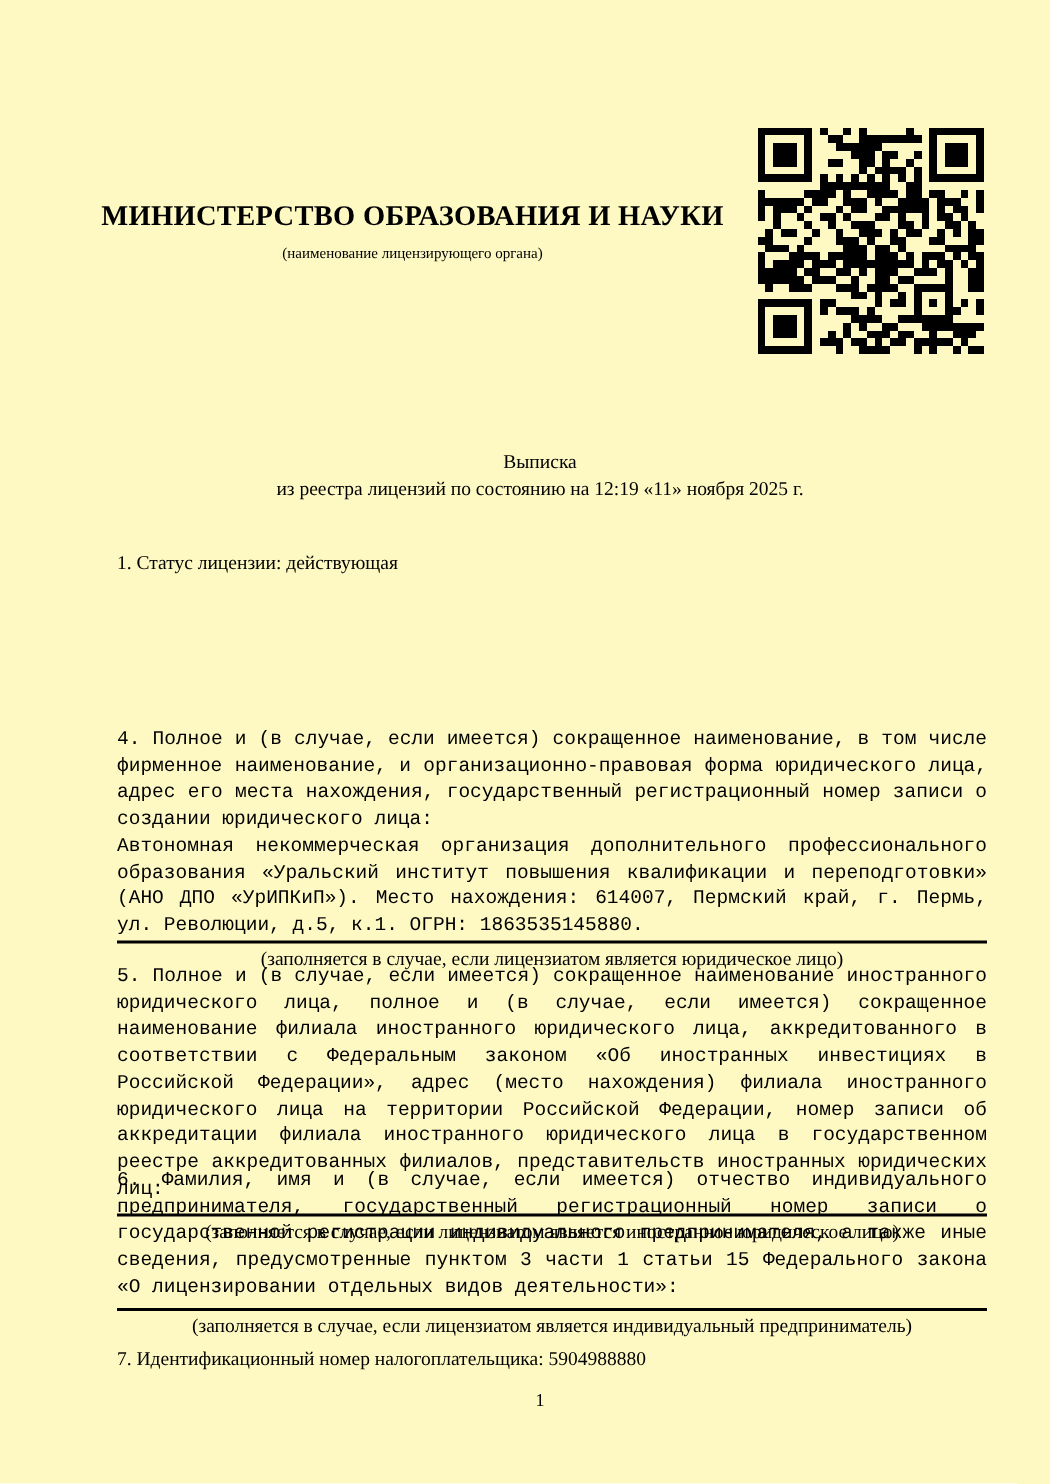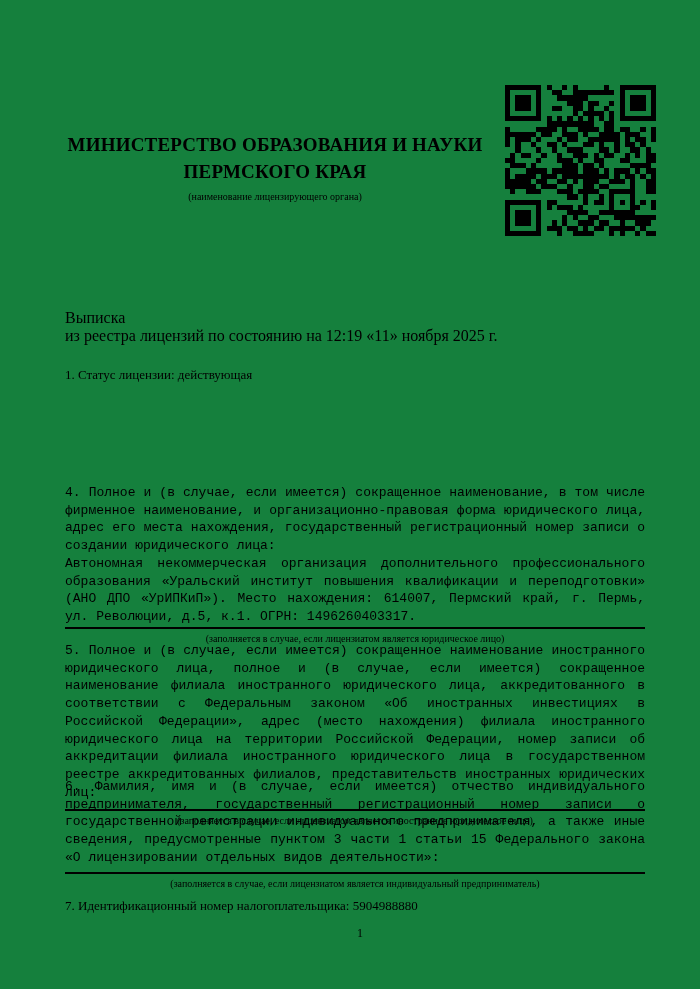--- a/index.html
+++ b/index.html
@@ -4,21 +4,21 @@
 <style>
   html, body {
     margin: 0;
     padding: 0;
     background: #ffffff;
   }
   .page {
     position: relative;
     width: 700px;
     height: 989px;
-    background: #15803d;
+    background: #fef9c3;
     color: #000000;
     font-family: "Liberation Serif", "DejaVu Serif", serif;
     overflow: hidden;
   }
   
   .ministry {
     position: absolute;
     top: 131px;
     left: 60px;
     width: 430px;
@@ -40,40 +40,41 @@
     top: 85px;
     left: 505px;
     width: 151px;
     height: 151px;
   }
   .qr svg { width: 100%; height: 100%; display: block; }
 
   
   .title-block {
     position: absolute;
-    top: 309px;
+    top: 299px;
     left: 65px;
     width: 590px;
-    font-size: 16px;
+    text-align: center;
+    font-size: 13px;
     line-height: 18px;
   }
 
   
   .item, .block {
     position: absolute;
-    left: 65px;
+    left: 78px;
     width: 580px;
     font-size: 13px;
     line-height: 17.7px;
   }
   .block p { margin: 0; }
   .just { text-align: justify; font-family: Liberation Mono, monospace; }
   .rule { border-top: 2px solid #000; height: 0; }
   .note {
-    font-size: 10px;
+    font-size: 13px;
     line-height: 13px;
     text-align: center;
     margin-top: 3px;
   }
   .note-standalone {
     position: absolute;
     left: 65px;
     width: 590px;
     font-size: 10.5px;
     line-height: 13px;
@@ -101,42 +102,41 @@
     font-size: 12px;
   }
 </style>
 </head>
 <body>
 
 <div class="page">
 
   <div class="ministry">
     <div class="ministry-line">МИНИСТЕРСТВО ОБРАЗОВАНИЯ И НАУКИ</div>
-    <div class="ministry-line">ПЕРМСКОГО КРАЯ</div>
     <div class="ministry-sub">(наименование лицензирующего органа)</div>
   </div>
 
   <div class="qr">
     <svg id="qr-svg" xmlns="http://www.w3.org/2000/svg" shape-rendering="crispEdges" aria-hidden="true" viewBox="0 0 29 29">
         <path d="M0 0h1v1h-1zM1 0h1v1h-1zM2 0h1v1h-1zM3 0h1v1h-1zM4 0h1v1h-1zM5 0h1v1h-1zM6 0h1v1h-1zM8 0h1v1h-1zM11 0h1v1h-1zM13 0h1v1h-1zM19 0h1v1h-1zM22 0h1v1h-1zM23 0h1v1h-1zM24 0h1v1h-1zM25 0h1v1h-1zM26 0h1v1h-1zM27 0h1v1h-1zM28 0h1v1h-1zM0 1h1v1h-1zM6 1h1v1h-1zM9 1h1v1h-1zM10 1h1v1h-1zM13 1h1v1h-1zM14 1h1v1h-1zM15 1h1v1h-1zM16 1h1v1h-1zM17 1h1v1h-1zM18 1h1v1h-1zM19 1h1v1h-1zM20 1h1v1h-1zM22 1h1v1h-1zM28 1h1v1h-1zM0 2h1v1h-1zM2 2h1v1h-1zM3 2h1v1h-1zM4 2h1v1h-1zM6 2h1v1h-1zM10 2h1v1h-1zM11 2h1v1h-1zM12 2h1v1h-1zM13 2h1v1h-1zM14 2h1v1h-1zM15 2h1v1h-1zM22 2h1v1h-1zM24 2h1v1h-1zM25 2h1v1h-1zM26 2h1v1h-1zM28 2h1v1h-1zM0 3h1v1h-1zM2 3h1v1h-1zM3 3h1v1h-1zM4 3h1v1h-1zM6 3h1v1h-1zM12 3h1v1h-1zM13 3h1v1h-1zM14 3h1v1h-1zM16 3h1v1h-1zM17 3h1v1h-1zM20 3h1v1h-1zM22 3h1v1h-1zM24 3h1v1h-1zM25 3h1v1h-1zM26 3h1v1h-1zM28 3h1v1h-1zM0 4h1v1h-1zM2 4h1v1h-1zM3 4h1v1h-1zM4 4h1v1h-1zM6 4h1v1h-1zM9 4h1v1h-1zM10 4h1v1h-1zM13 4h1v1h-1zM14 4h1v1h-1zM16 4h1v1h-1zM19 4h1v1h-1zM22 4h1v1h-1zM24 4h1v1h-1zM25 4h1v1h-1zM26 4h1v1h-1zM28 4h1v1h-1zM0 5h1v1h-1zM6 5h1v1h-1zM13 5h1v1h-1zM15 5h1v1h-1zM16 5h1v1h-1zM17 5h1v1h-1zM18 5h1v1h-1zM20 5h1v1h-1zM22 5h1v1h-1zM28 5h1v1h-1zM0 6h1v1h-1zM1 6h1v1h-1zM2 6h1v1h-1zM3 6h1v1h-1zM4 6h1v1h-1zM5 6h1v1h-1zM6 6h1v1h-1zM8 6h1v1h-1zM10 6h1v1h-1zM12 6h1v1h-1zM14 6h1v1h-1zM16 6h1v1h-1zM18 6h1v1h-1zM20 6h1v1h-1zM22 6h1v1h-1zM23 6h1v1h-1zM24 6h1v1h-1zM25 6h1v1h-1zM26 6h1v1h-1zM27 6h1v1h-1zM28 6h1v1h-1zM8 7h1v1h-1zM9 7h1v1h-1zM10 7h1v1h-1zM11 7h1v1h-1zM12 7h1v1h-1zM13 7h1v1h-1zM14 7h1v1h-1zM15 7h1v1h-1zM16 7h1v1h-1zM19 7h1v1h-1zM20 7h1v1h-1zM0 8h1v1h-1zM6 8h1v1h-1zM7 8h1v1h-1zM8 8h1v1h-1zM9 8h1v1h-1zM11 8h1v1h-1zM14 8h1v1h-1zM15 8h1v1h-1zM16 8h1v1h-1zM17 8h1v1h-1zM19 8h1v1h-1zM20 8h1v1h-1zM22 8h1v1h-1zM23 8h1v1h-1zM26 8h1v1h-1zM28 8h1v1h-1zM0 9h1v1h-1zM1 9h1v1h-1zM2 9h1v1h-1zM3 9h1v1h-1zM4 9h1v1h-1zM5 9h1v1h-1zM7 9h1v1h-1zM8 9h1v1h-1zM11 9h1v1h-1zM12 9h1v1h-1zM13 9h1v1h-1zM15 9h1v1h-1zM18 9h1v1h-1zM19 9h1v1h-1zM20 9h1v1h-1zM21 9h1v1h-1zM23 9h1v1h-1zM24 9h1v1h-1zM25 9h1v1h-1zM28 9h1v1h-1zM0 10h1v1h-1zM2 10h1v1h-1zM3 10h1v1h-1zM4 10h1v1h-1zM6 10h1v1h-1zM10 10h1v1h-1zM12 10h1v1h-1zM13 10h1v1h-1zM16 10h1v1h-1zM17 10h1v1h-1zM18 10h1v1h-1zM19 10h1v1h-1zM20 10h1v1h-1zM21 10h1v1h-1zM23 10h1v1h-1zM25 10h1v1h-1zM26 10h1v1h-1zM28 10h1v1h-1zM0 11h1v1h-1zM2 11h1v1h-1zM5 11h1v1h-1zM8 11h1v1h-1zM9 11h1v1h-1zM11 11h1v1h-1zM15 11h1v1h-1zM16 11h1v1h-1zM18 11h1v1h-1zM21 11h1v1h-1zM23 11h1v1h-1zM24 11h1v1h-1zM26 11h1v1h-1zM2 12h1v1h-1zM6 12h1v1h-1zM9 12h1v1h-1zM12 12h1v1h-1zM13 12h1v1h-1zM14 12h1v1h-1zM18 12h1v1h-1zM19 12h1v1h-1zM21 12h1v1h-1zM24 12h1v1h-1zM25 12h1v1h-1zM27 12h1v1h-1zM1 13h1v1h-1zM3 13h1v1h-1zM4 13h1v1h-1zM7 13h1v1h-1zM10 13h1v1h-1zM13 13h1v1h-1zM14 13h1v1h-1zM15 13h1v1h-1zM17 13h1v1h-1zM19 13h1v1h-1zM20 13h1v1h-1zM23 13h1v1h-1zM25 13h1v1h-1zM27 13h1v1h-1zM28 13h1v1h-1zM0 14h1v1h-1zM1 14h1v1h-1zM6 14h1v1h-1zM10 14h1v1h-1zM11 14h1v1h-1zM12 14h1v1h-1zM14 14h1v1h-1zM17 14h1v1h-1zM18 14h1v1h-1zM22 14h1v1h-1zM23 14h1v1h-1zM27 14h1v1h-1zM28 14h1v1h-1zM1 15h1v1h-1zM2 15h1v1h-1zM3 15h1v1h-1zM5 15h1v1h-1zM11 15h1v1h-1zM12 15h1v1h-1zM13 15h1v1h-1zM15 15h1v1h-1zM16 15h1v1h-1zM18 15h1v1h-1zM24 15h1v1h-1zM25 15h1v1h-1zM26 15h1v1h-1zM27 15h1v1h-1zM0 16h1v1h-1zM4 16h1v1h-1zM5 16h1v1h-1zM6 16h1v1h-1zM7 16h1v1h-1zM9 16h1v1h-1zM10 16h1v1h-1zM11 16h1v1h-1zM12 16h1v1h-1zM13 16h1v1h-1zM15 16h1v1h-1zM16 16h1v1h-1zM17 16h1v1h-1zM19 16h1v1h-1zM21 16h1v1h-1zM22 16h1v1h-1zM23 16h1v1h-1zM25 16h1v1h-1zM27 16h1v1h-1zM28 16h1v1h-1zM0 17h1v1h-1zM2 17h1v1h-1zM3 17h1v1h-1zM4 17h1v1h-1zM5 17h1v1h-1zM7 17h1v1h-1zM8 17h1v1h-1zM9 17h1v1h-1zM11 17h1v1h-1zM12 17h1v1h-1zM13 17h1v1h-1zM14 17h1v1h-1zM15 17h1v1h-1zM16 17h1v1h-1zM17 17h1v1h-1zM18 17h1v1h-1zM19 17h1v1h-1zM21 17h1v1h-1zM23 17h1v1h-1zM24 17h1v1h-1zM26 17h1v1h-1zM28 17h1v1h-1zM0 18h1v1h-1zM1 18h1v1h-1zM2 18h1v1h-1zM3 18h1v1h-1zM4 18h1v1h-1zM6 18h1v1h-1zM7 18h1v1h-1zM10 18h1v1h-1zM11 18h1v1h-1zM13 18h1v1h-1zM15 18h1v1h-1zM16 18h1v1h-1zM17 18h1v1h-1zM20 18h1v1h-1zM21 18h1v1h-1zM22 18h1v1h-1zM24 18h1v1h-1zM27 18h1v1h-1zM28 18h1v1h-1zM0 19h1v1h-1zM1 19h1v1h-1zM2 19h1v1h-1zM3 19h1v1h-1zM4 19h1v1h-1zM5 19h1v1h-1zM7 19h1v1h-1zM8 19h1v1h-1zM9 19h1v1h-1zM12 19h1v1h-1zM15 19h1v1h-1zM16 19h1v1h-1zM18 19h1v1h-1zM19 19h1v1h-1zM24 19h1v1h-1zM27 19h1v1h-1zM28 19h1v1h-1zM1 20h1v1h-1zM4 20h1v1h-1zM5 20h1v1h-1zM6 20h1v1h-1zM10 20h1v1h-1zM11 20h1v1h-1zM12 20h1v1h-1zM14 20h1v1h-1zM15 20h1v1h-1zM16 20h1v1h-1zM17 20h1v1h-1zM20 20h1v1h-1zM21 20h1v1h-1zM22 20h1v1h-1zM23 20h1v1h-1zM24 20h1v1h-1zM27 20h1v1h-1zM28 20h1v1h-1zM12 21h1v1h-1zM13 21h1v1h-1zM15 21h1v1h-1zM18 21h1v1h-1zM20 21h1v1h-1zM24 21h1v1h-1zM0 22h1v1h-1zM1 22h1v1h-1zM2 22h1v1h-1zM3 22h1v1h-1zM4 22h1v1h-1zM5 22h1v1h-1zM6 22h1v1h-1zM8 22h1v1h-1zM9 22h1v1h-1zM15 22h1v1h-1zM17 22h1v1h-1zM18 22h1v1h-1zM20 22h1v1h-1zM22 22h1v1h-1zM24 22h1v1h-1zM26 22h1v1h-1zM28 22h1v1h-1zM0 23h1v1h-1zM6 23h1v1h-1zM8 23h1v1h-1zM10 23h1v1h-1zM11 23h1v1h-1zM12 23h1v1h-1zM14 23h1v1h-1zM20 23h1v1h-1zM24 23h1v1h-1zM25 23h1v1h-1zM28 23h1v1h-1zM0 24h1v1h-1zM2 24h1v1h-1zM3 24h1v1h-1zM4 24h1v1h-1zM6 24h1v1h-1zM12 24h1v1h-1zM13 24h1v1h-1zM14 24h1v1h-1zM15 24h1v1h-1zM18 24h1v1h-1zM19 24h1v1h-1zM20 24h1v1h-1zM21 24h1v1h-1zM22 24h1v1h-1zM23 24h1v1h-1zM24 24h1v1h-1zM0 25h1v1h-1zM2 25h1v1h-1zM3 25h1v1h-1zM4 25h1v1h-1zM6 25h1v1h-1zM11 25h1v1h-1zM13 25h1v1h-1zM16 25h1v1h-1zM17 25h1v1h-1zM21 25h1v1h-1zM22 25h1v1h-1zM23 25h1v1h-1zM24 25h1v1h-1zM25 25h1v1h-1zM26 25h1v1h-1zM27 25h1v1h-1zM28 25h1v1h-1zM0 26h1v1h-1zM2 26h1v1h-1zM3 26h1v1h-1zM4 26h1v1h-1zM6 26h1v1h-1zM9 26h1v1h-1zM11 26h1v1h-1zM14 26h1v1h-1zM15 26h1v1h-1zM16 26h1v1h-1zM18 26h1v1h-1zM19 26h1v1h-1zM22 26h1v1h-1zM25 26h1v1h-1zM26 26h1v1h-1zM27 26h1v1h-1zM0 27h1v1h-1zM6 27h1v1h-1zM8 27h1v1h-1zM9 27h1v1h-1zM10 27h1v1h-1zM12 27h1v1h-1zM13 27h1v1h-1zM15 27h1v1h-1zM17 27h1v1h-1zM18 27h1v1h-1zM20 27h1v1h-1zM21 27h1v1h-1zM22 27h1v1h-1zM23 27h1v1h-1zM24 27h1v1h-1zM26 27h1v1h-1zM0 28h1v1h-1zM1 28h1v1h-1zM2 28h1v1h-1zM3 28h1v1h-1zM4 28h1v1h-1zM5 28h1v1h-1zM6 28h1v1h-1zM10 28h1v1h-1zM13 28h1v1h-1zM14 28h1v1h-1zM15 28h1v1h-1zM16 28h1v1h-1zM20 28h1v1h-1zM22 28h1v1h-1zM25 28h1v1h-1zM27 28h1v1h-1zM28 28h1v1h-1z" fill="#000000"></path>
       </svg>
   </div>
 
   <div class="title-block">
     <div>Выписка</div>
     <div>из реестра лицензий по состоянию на 12:19 «11» ноября 2025 г.</div>
   </div>
 
   <div class="item" id="item1">1. Статус лицензии: действующая</div>
 
 
 
   <div class="block" id="block4">
     <p class="just">4. Полное и (в случае, если имеется) сокращенное наименование, в том числе фирменное наименование, и организационно-правовая форма юридического лица, адрес его места нахождения, государственный регистрационный номер записи о создании юридического лица:</p>
-    <p class="just">Автономная некоммерческая организация дополнительного профессионального образования «Уральский институт повышения квалификации и переподготовки» (АНО ДПО «УрИПКиП»). Место нахождения: 614007, Пермский край, г. Пермь, ул. Революции, д.5, к.1. ОГРН: 1496260403317.</p>
+    <p class="just">Автономная некоммерческая организация дополнительного профессионального образования «Уральский институт повышения квалификации и переподготовки» (АНО ДПО «УрИПКиП»). Место нахождения: 614007, Пермский край, г. Пермь, ул. Революции, д.5, к.1. ОГРН: 1863535145880.</p>
     <div class="rule gap0"></div>
     <div class="note">(заполняется в случае, если лицензиатом является юридическое лицо)</div>
   </div>
 
   <div class="block" id="block5">
     <p class="just">5. Полное и (в случае, если имеется) сокращенное наименование иностранного юридического лица, полное и (в случае, если имеется) сокращенное наименование филиала иностранного юридического лица, аккредитованного в соответствии с Федеральным законом «Об иностранных инвестициях в Российской Федерации», адрес (место нахождения) филиала иностранного юридического лица на территории Российской Федерации, номер записи об аккредитации филиала иностранного юридического лица в государственном реестре аккредитованных филиалов, представительств иностранных юридических лиц:</p>
     <div class="rule gap8"></div>
     <div class="note">(заполняется в случае, если лицензиатом является иностранное юридическое лицо)</div>
   </div>
 

